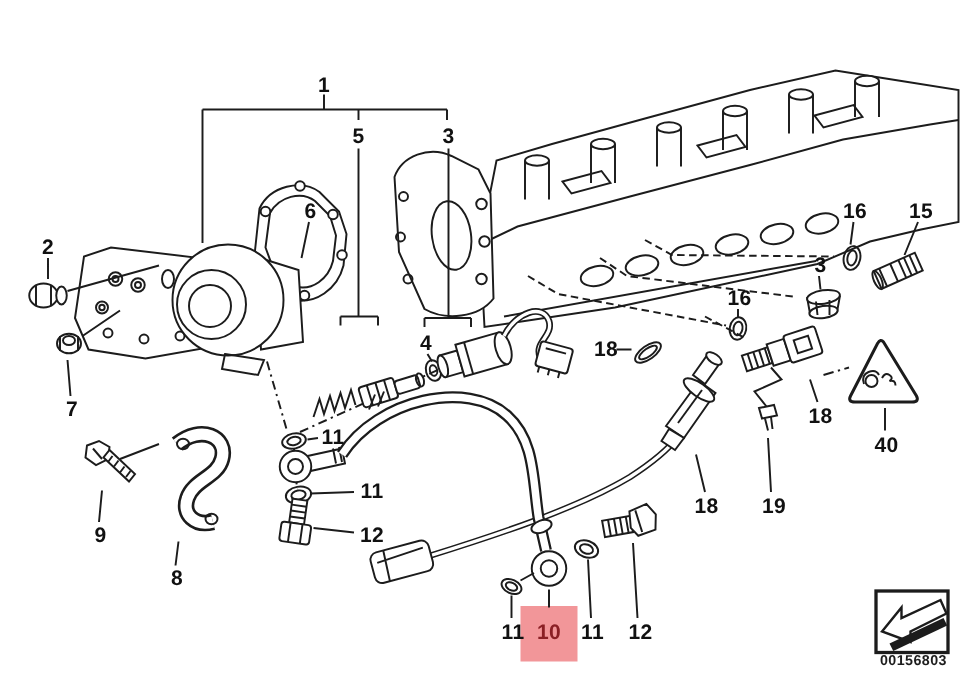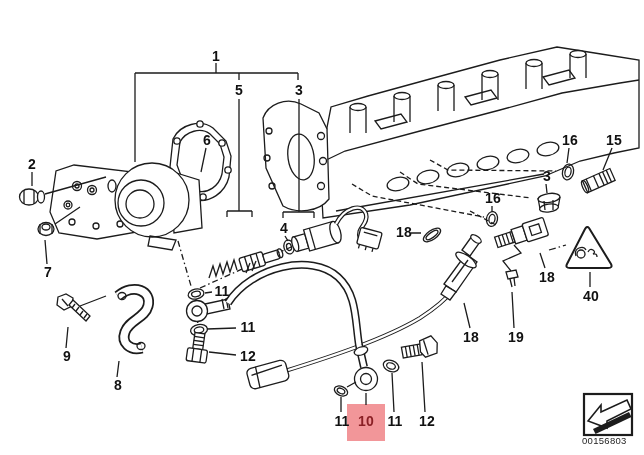--- a/index.html
+++ b/index.html
@@ -8,22 +8,22 @@
     font-family:"Liberation Sans", sans-serif;
   }
   .stage svg{position:absolute;left:0;top:0;z-index:2;pointer-events:none;}
   .hl-box{position:absolute;left:347px;top:404px;width:38px;height:37px;z-index:1;}
   .lbl{
     position:absolute;z-index:3;transform:translate(-50%,-50%);
     font-size:14px;font-weight:bold;color:#111111;line-height:1;letter-spacing:0.2px;
     white-space:nowrap;
   }
   .pn{
-    position:absolute;left:582px;top:435px;width:54px;z-index:3;text-align:left;
-    font-size:9.5px;font-weight:normal;color:#1c1c1c;letter-spacing:0.3px;
+    position:absolute;left:582px;top:435px;width:54px;z-index:3;text-align:center;
+    font-size:9.5px;font-weight:bold;color:#1c1c1c;letter-spacing:0.3px;
   }
   .ln{stroke:#1c1c1c;stroke-width:1.3;fill:none;}
   .wfill{fill:#ffffff;}
 </style>
 </head>
 <body>
 
 <div class="stage">
 
   <div class="hl-box" style="background-color: rgb(242, 150, 153);"></div>

